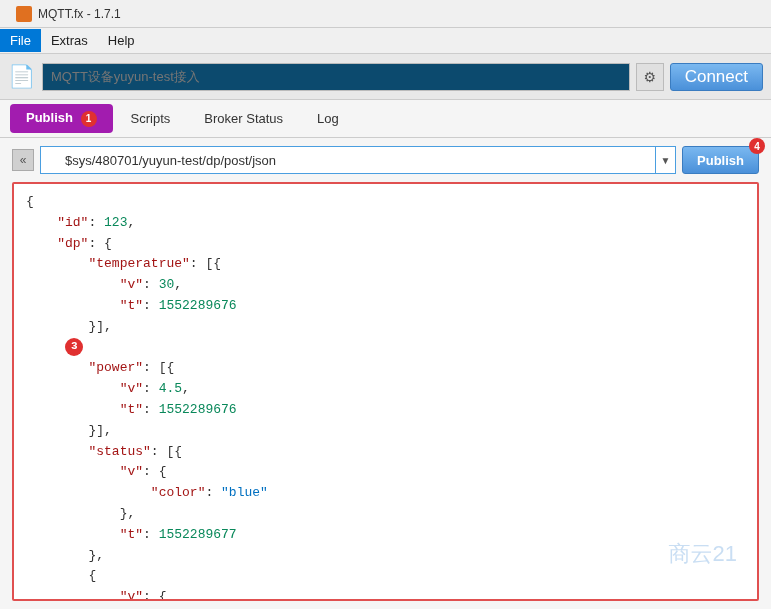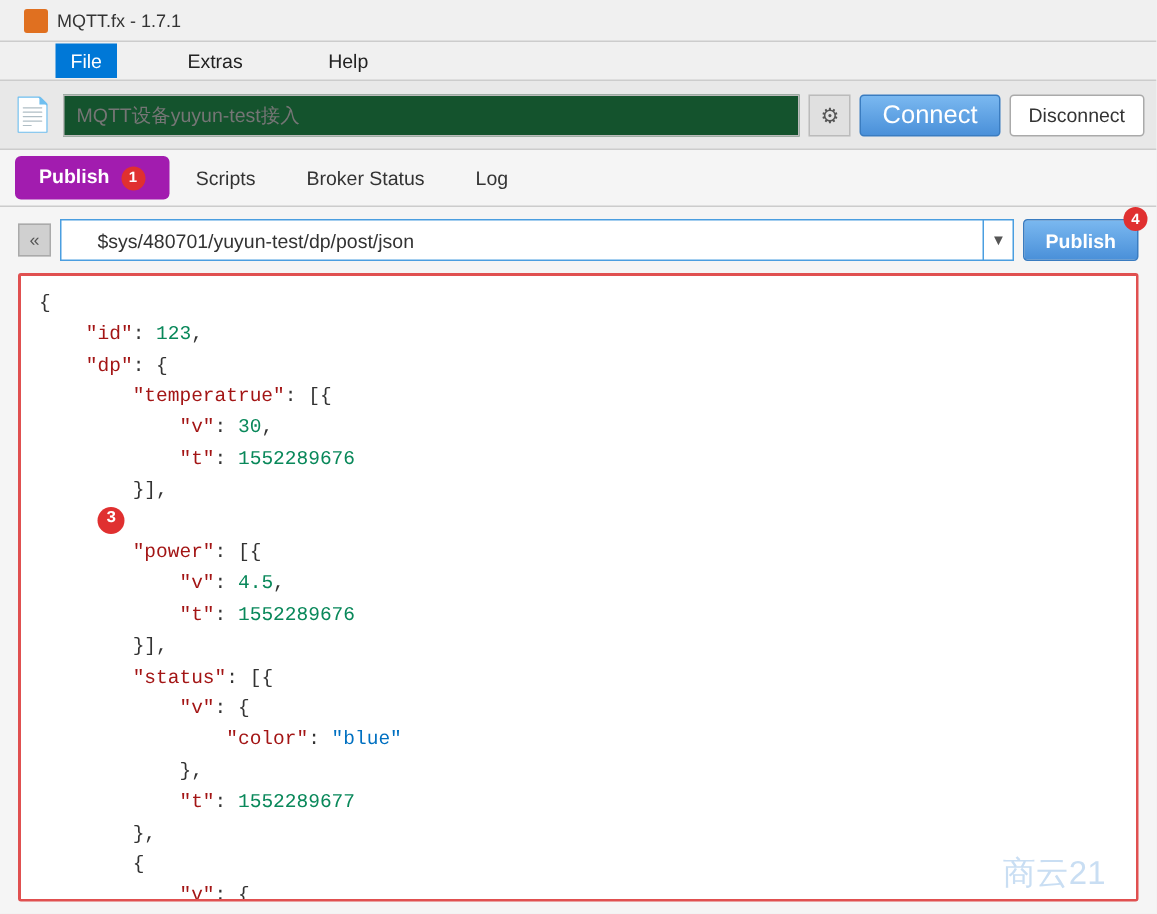--- a/index.html
+++ b/index.html
@@ -39,21 +39,20 @@
       height: 26px;
       display: flex;
       align-items: center;
       border-bottom: 1px solid #ccc;
     }
     .menu-item {
       padding: 4px 10px;
       font-size: 13px;
       cursor: pointer;
       color: #222;
-      margin-left: 37px;
     }
     .menu-item.active {
       background: #0078d7;
       color: white;
     }
 
     
     .toolbar {
       background: #e8e8e8;
       height: 46px;
@@ -69,21 +68,21 @@
       display: flex;
       align-items: center;
       justify-content: center;
       color: #1a6dc0;
       font-size: 22px;
     }
     .toolbar-input {
       flex: 1;
       height: 28px;
       border: 1px solid #bbb;
-      background: #14532d;
+      background: #0c4a6e;
       padding: 0 8px;
       font-size: 13px;
       color: #999;
     }
     .gear-btn {
       width: 28px;
       height: 28px;
       border: 1px solid #bbb;
       background: #e0e0e0;
       display: flex;
@@ -237,21 +236,21 @@
 
     .j-brace { color: #333; }
     .j-key { color: #a31515; }
     .j-num { color: #09885a; }
     .j-str { color: #0070c1; }
     .j-punct { color: #333; }
 
     
     .watermark {
       position: absolute;
-      bottom: 2px;
+      bottom: 30px;
       right: 20px;
       font-size: 22px;
       color: rgba(100, 160, 220, 0.35);
       font-family: 'Microsoft YaHei', sans-serif;
       pointer-events: none;
       user-select: none;
       text-align: center;
     }
   </style>
 </head>
@@ -266,21 +265,20 @@
   <div class="menu-item active">File</div>
   <div class="menu-item">Extras</div>
   <div class="menu-item">Help</div>
 </div>
 
 <div class="toolbar">
   <div class="toolbar-doc-icon">📄</div>
   <input class="toolbar-input" type="text" placeholder="MQTT设备yuyun-test接入" style="">
   <div class="gear-btn">⚙</div>
   <button class="connect-btn">Connect</button>
-  <button class="disconnect-btn">Disconnect</button>
 </div>
 
 <div class="tabs">
   <div class="tab-item active">
     <span>Publish</span>
     <span class="badge">1</span>
   </div>
   <div class="tab-item">Scripts</div>
   <div class="tab-item">Broker Status</div>
   <div class="tab-item">Log</div>

